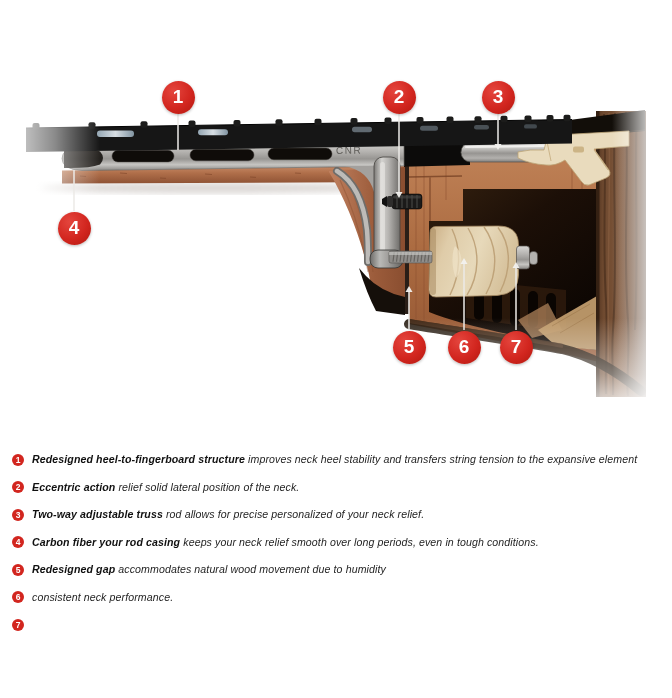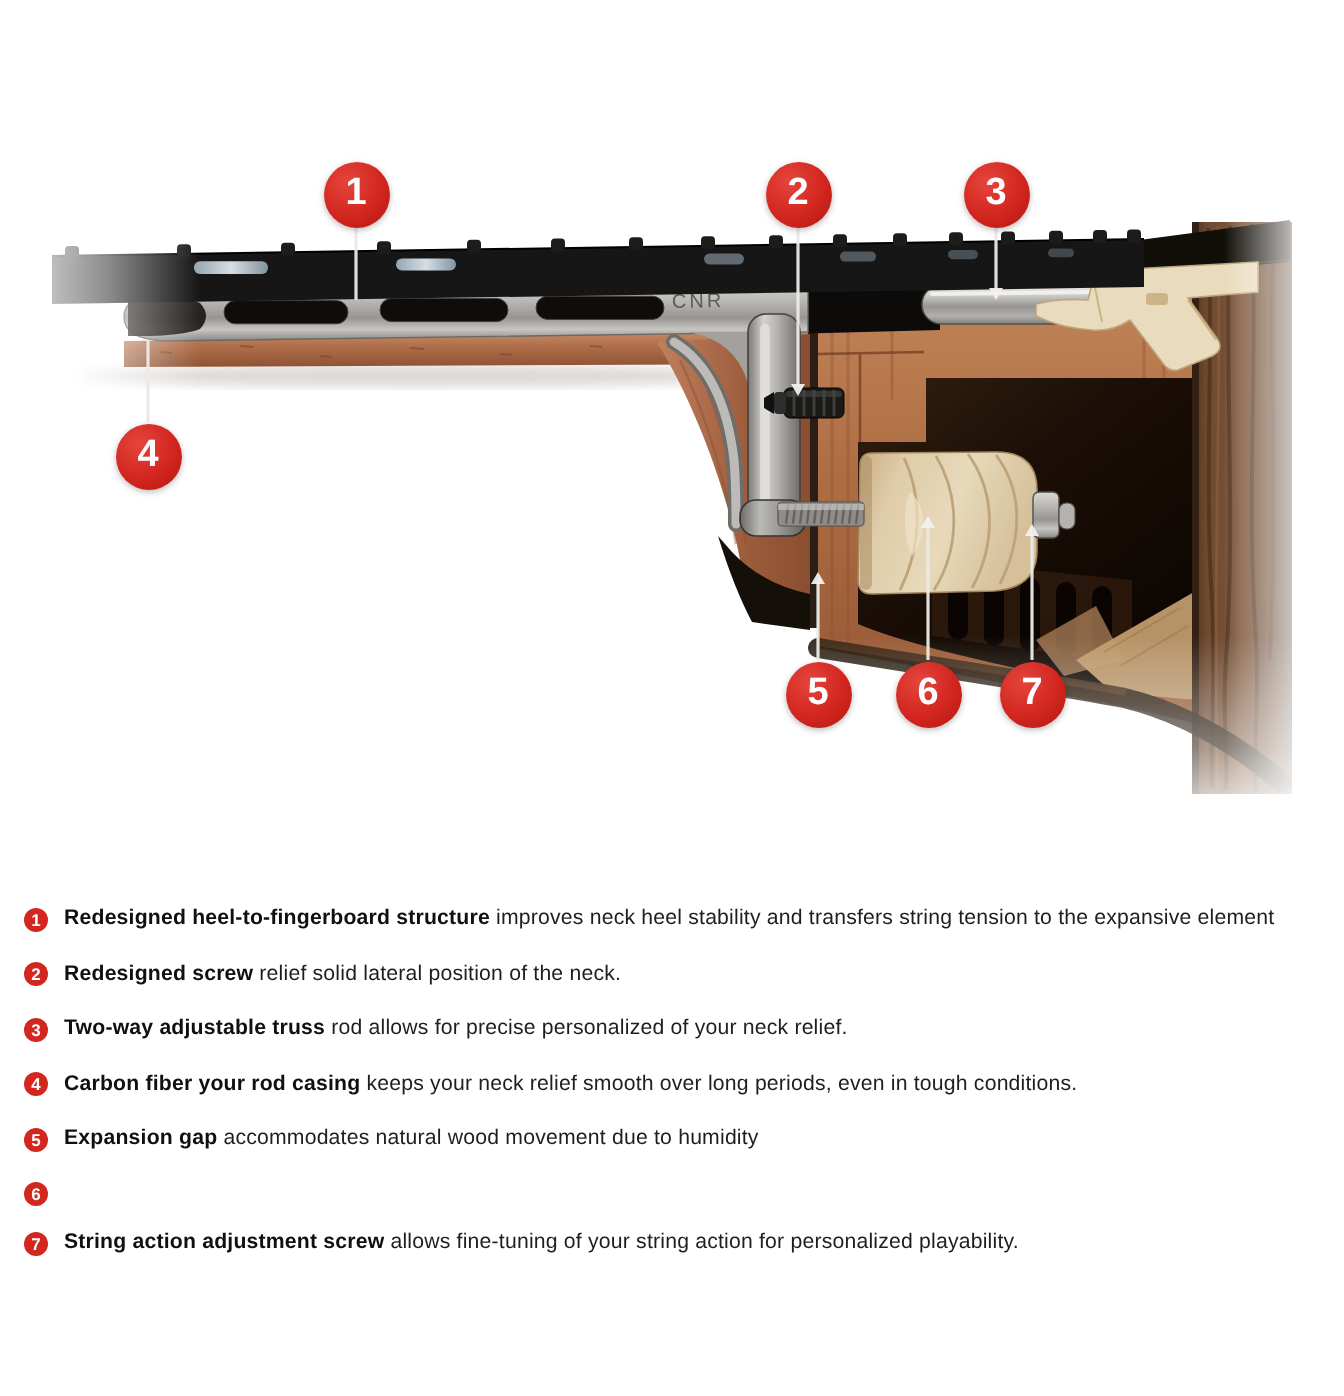--- a/index.html
+++ b/index.html
@@ -15,21 +15,21 @@
     user-select:none;
   }
   #legend{position:absolute;left:12px;top:451px;width:656px;}
   .legend-item{display:flex;gap:8px;margin-bottom:10px;}
   .dot{
     flex:0 0 auto;width:12px;height:12px;border-radius:50%;
     background:var(--accent,#d2261f);color:#fff;font-size:8.5px;font-weight:bold;
     display:flex;align-items:center;justify-content:center;margin-top:2.5px;
   }
   .ltext{font-size:10.6px;line-height:17.6px;color:#1e1e1e;letter-spacing:.1px;}
-  .tline{white-space:nowrap;}
+  .tline{white-space:nowrap;font-style:italic;}
   .ltext strong{font-weight:bold;color:#101010;}
 </style>
 </head>
 <body>
 
 <div class="stage">
 
   <svg class="fig-svg" width="672" height="430" viewBox="0 0 672 430">
     <defs>
       <linearGradient id="gMetal" x1="0" y1="0" x2="0" y2="1">
@@ -297,46 +297,44 @@
   <div id="legend">
       <div class="legend-item">
         <span class="dot">1</span>
         <div class="ltext">
           <div class="tline"><strong>Redesigned heel-to-fingerboard structure</strong><span> improves neck heel stability and transfers string tension to the expansive element</span></div>
         </div>
       </div>
       <div class="legend-item">
         <span class="dot">2</span>
         <div class="ltext">
-          <div class="tline"><strong>Redesigned screw</strong><span> relief solid lateral position of the neck.</span></div>
+          <div class="tline"><strong>Eccentric action</strong><span> relief solid lateral position of the neck.</span></div>
         </div>
       </div>
       <div class="legend-item">
         <span class="dot">3</span>
         <div class="ltext">
           <div class="tline"><strong>Two-way adjustable truss</strong><span> rod allows for precise personalized of your neck relief.</span></div>
         </div>
       </div>
       <div class="legend-item">
         <span class="dot">4</span>
         <div class="ltext">
           <div class="tline"><strong>Carbon fiber your rod casing</strong><span> keeps your neck relief smooth over long periods, even in tough conditions.</span></div>
         </div>
       </div>
       <div class="legend-item">
         <span class="dot">5</span>
         <div class="ltext">
-          <div class="tline"><strong>Expansion gap</strong><span> accommodates natural wood movement due to humidity</span></div>
+          <div class="tline"><strong>Redesigned gap</strong><span> accommodates natural wood movement due to humidity</span></div>
         </div>
       </div>
       <div class="legend-item">
         <span class="dot">6</span>
         <div class="ltext">
+          <div class="tline"><span>consistent neck performance.</span></div>
         </div>
       </div>
       <div class="legend-item">
         <span class="dot">7</span>
-        <div class="ltext">
-          <div class="tline"><strong>String action adjustment screw</strong><span> allows fine-tuning of your string action for personalized playability.</span></div>
-        </div>
       </div>
     </div>
 </div>
 
 </body></html>

